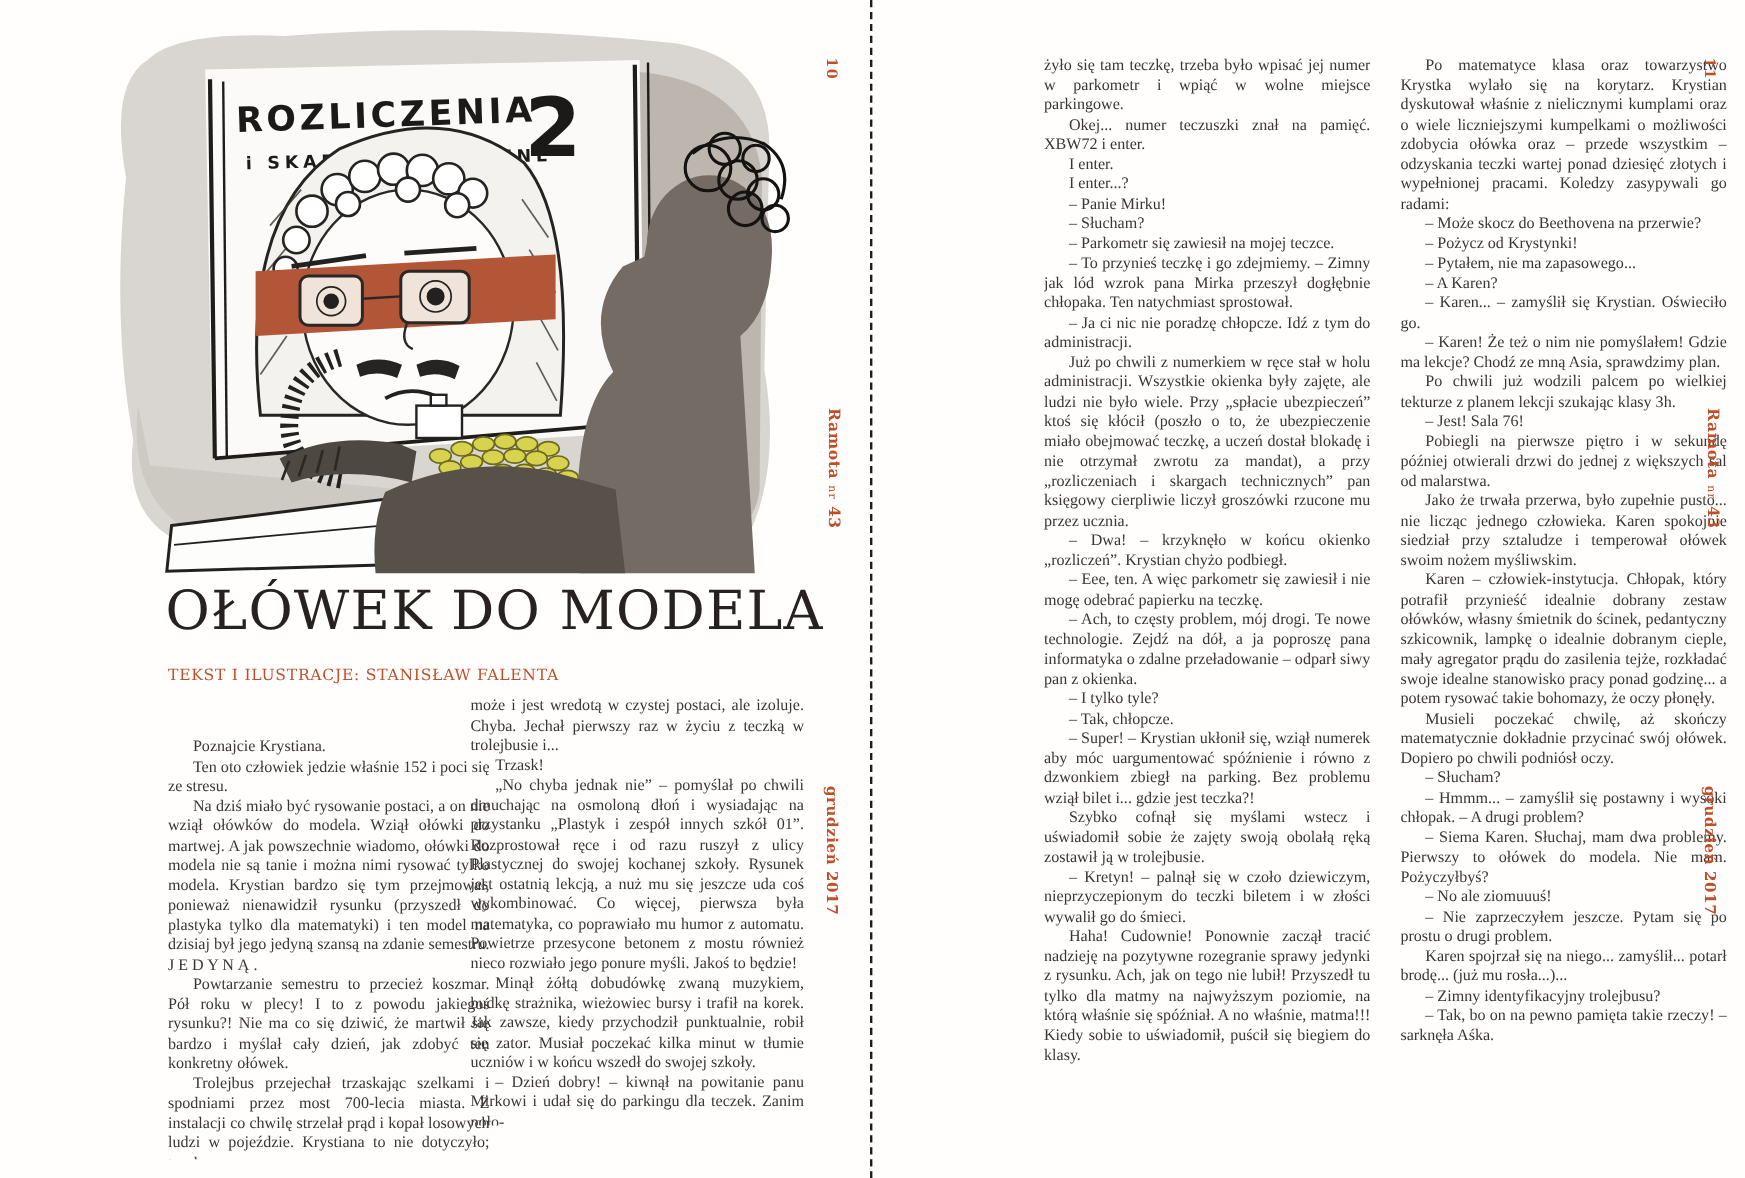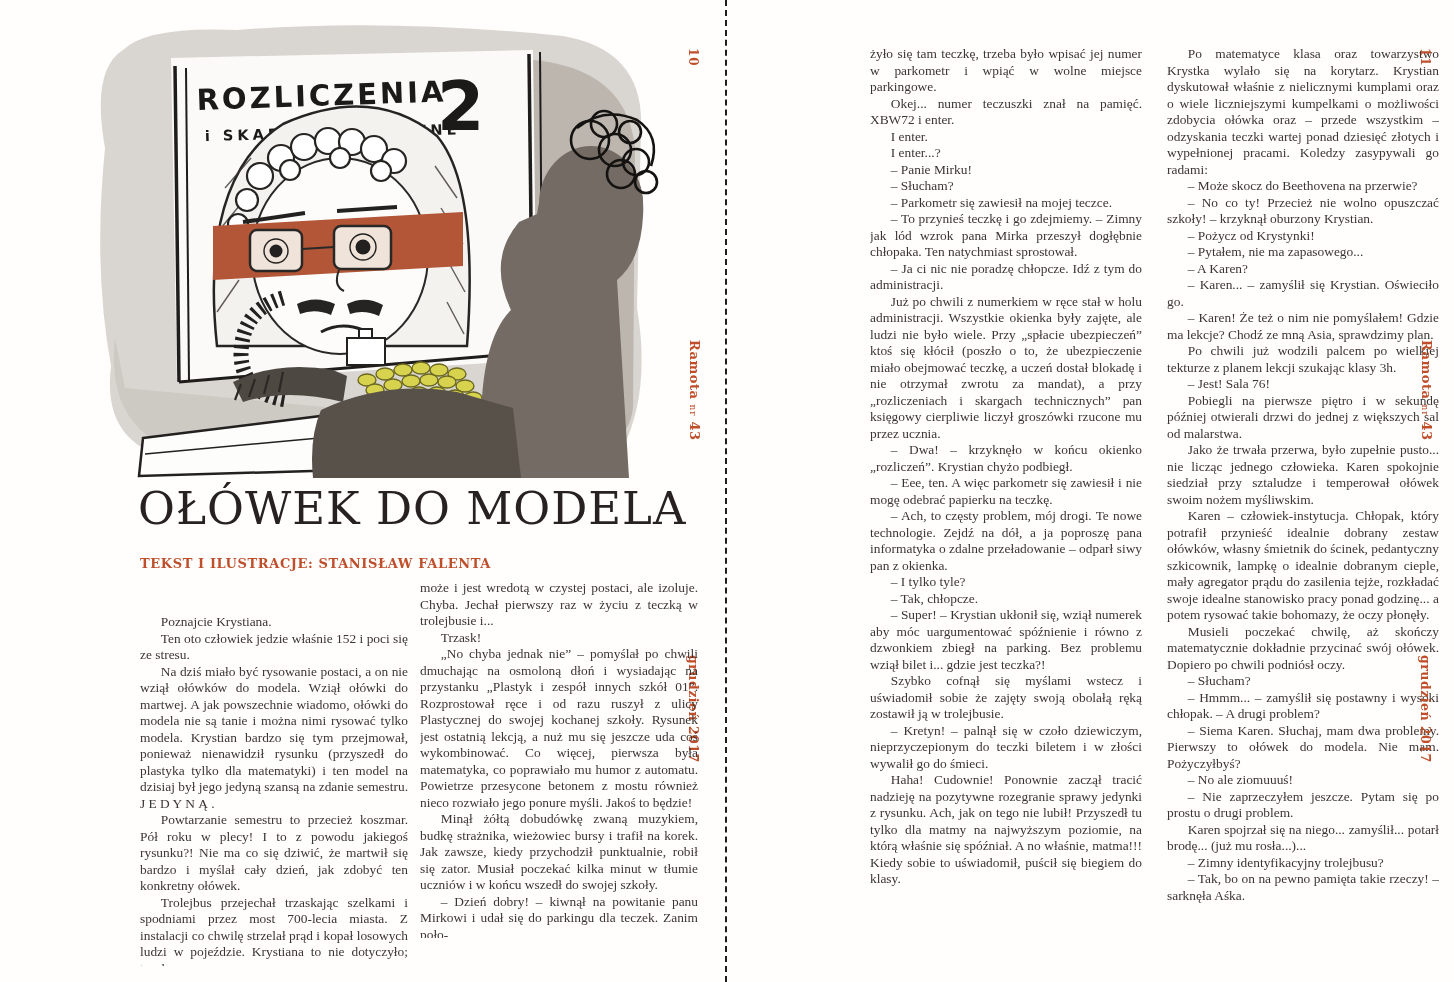--- a/index.html
+++ b/index.html
@@ -17,21 +17,21 @@
   .para{margin:0;text-indent:1.55em;}
   .para.noindent{text-indent:0;}
   
   #story-title{
     position:absolute;left:138px;top:482px;width:560px;
     font-family:"DejaVu Serif", serif;font-weight:400;font-size:45px;
     letter-spacing:1px;color:#272220;
   }
   #story-byline{
     position:absolute;left:140px;top:556px;
-    font-family:"DejaVu Serif", serif;font-weight:700;font-size:13px;
+    font-family:"DejaVu Serif", serif;font-weight:400;font-size:13px;
     letter-spacing:.6px;color:#bf4f2b;
   }
   
   .margin-label{
     position:absolute;white-space:nowrap;color:#bf4f2b;
     font-family:"DejaVu Serif", serif;font-weight:700;
     transform:rotate(90deg);transform-origin:top left;
   }
   .margin-label .nr-small{font-size:9px;font-weight:400;letter-spacing:1px;}
   .pnum{font-size:12px;letter-spacing:1px;}
@@ -172,21 +172,21 @@
   <h1 id="story-title" style="margin:0;">OŁÓWEK DO MODELA</h1>
   <div id="story-byline">TEKST I ILUSTRACJE: STANISŁAW FALENTA</div>
 
   <div class="col" style="left:140px;top:586px;width:268px;height:352px;margin-top:28px;">
       <p class="para">Poznajcie Krystiana.</p>
       <p class="para">Ten oto człowiek jedzie właśnie 152 i poci się ze stresu.</p>
       <p class="para">Na dziś miało być rysowanie postaci, a on nie wziął ołówków do modela. Wziął ołówki do martwej. A jak powszechnie wiadomo, ołówki do modela nie są tanie i można nimi rysować tylko modela. Krystian bardzo się tym przejmował, ponieważ nienawidził rysunku (przyszedł do plastyka tylko dla matematyki) i ten model na dzisiaj był jego jedyną szansą na zdanie semestru. J E D Y N Ą .</p>
       <p class="para">Powtarzanie semestru to przecież koszmar. Pół roku w plecy! I to z powodu jakiegoś rysunku?! Nie ma co się dziwić, że martwił się bardzo i myślał cały dzień, jak zdobyć ten konkretny ołówek.</p>
       <p class="para">Trolejbus przejechał trzaskając szelkami i spodniami przez most 700-lecia miasta. Z instalacji co chwilę strzelał prąd i kopał losowych ludzi w pojeździe. Krystiana to nie dotyczyło; teczka</p>
     </div>
-  <div class="col" style="left:420px;top:580px;width:278px;height:358px;">
+  <div class="col" style="left:392px;top:580px;width:278px;height:358px;">
       <p class="para noindent">może i jest wredotą w czystej postaci, ale izoluje. Chyba. Jechał pierwszy raz w życiu z teczką w trolejbusie i...</p>
       <p class="para">Trzask!</p>
       <p class="para">„No chyba jednak nie” – pomyślał po chwili dmuchając na osmoloną dłoń i wysiadając na przystanku „Plastyk i zespół innych szkół 01”. Rozprostował ręce i od razu ruszył z ulicy Plastycznej do swojej kochanej szkoły. Rysunek jest ostatnią lekcją, a nuż mu się jeszcze uda coś wykombinować. Co więcej, pierwsza była matematyka, co poprawiało mu humor z automatu. Powietrze przesycone betonem z mostu również nieco rozwiało jego ponure myśli. Jakoś to będzie!</p>
       <p class="para">Minął żółtą dobudówkę zwaną muzykiem, budkę strażnika, wieżowiec bursy i trafił na korek. Jak zawsze, kiedy przychodził punktualnie, robił się zator. Musiał poczekać kilka minut w tłumie uczniów i w końcu wszedł do swojej szkoły.</p>
       <p class="para">– Dzień dobry! – kiwnął na powitanie panu Mirkowi i udał się do parkingu dla teczek. Zanim poło-</p>
     </div>
 </div>
 
 <div class="fold"></div>
 
@@ -208,21 +208,20 @@
       <p class="para">– I tylko tyle?</p>
       <p class="para">– Tak, chłopcze.</p>
       <p class="para">– Super! – Krystian ukłonił się, wziął numerek aby móc uargumentować spóźnienie i równo z dzwonkiem zbiegł na parking. Bez problemu wziął bilet i... gdzie jest teczka?!</p>
       <p class="para">Szybko cofnął się myślami wstecz i uświadomił sobie że zajęty swoją obolałą ręką zostawił ją w trolejbusie.</p>
       <p class="para">– Kretyn! – palnął się w czoło dziewiczym, nieprzyczepionym do teczki biletem i w złości wywalił go do śmieci.</p>
       <p class="para">Haha! Cudownie! Ponownie zaczął tracić nadzieję na pozytywne rozegranie sprawy jedynki z rysunku. Ach, jak on tego nie lubił! Przyszedł tu tylko dla matmy na najwyższym poziomie, na którą właśnie się spóźniał. A no właśnie, matma!!! Kiedy sobie to uświadomił, puścił się biegiem do klasy.</p>
     </div>
   <div class="col" style="left:439px;top:46px;width:272px;height:892px;">
       <p class="para">Po matematyce klasa oraz towarzystwo Krystka wylało się na korytarz. Krystian dyskutował właśnie z nielicznymi kumplami oraz o wiele liczniejszymi kumpelkami o możliwości zdobycia ołówka oraz – przede wszystkim – odzyskania teczki wartej ponad dziesięć złotych i wypełnionej pracami. Koledzy zasypywali go radami:</p>
       <p class="para">– Może skocz do Beethovena na przerwie?</p>
-      <p class="para">– No co ty! Przecież nie wolno opuszczać szkoły! – krzyknął oburzony Krystian.</p>
       <p class="para">– Pożycz od Krystynki!</p>
       <p class="para">– Pytałem, nie ma zapasowego...</p>
       <p class="para">– A Karen?</p>
       <p class="para">– Karen... – zamyślił się Krystian. Oświeciło go.</p>
       <p class="para">– Karen! Że też o nim nie pomyślałem! Gdzie ma lekcje? Chodź ze mną Asia, sprawdzimy plan.</p>
       <p class="para">Po chwili już wodzili palcem po wielkiej tekturze z planem lekcji szukając klasy 3h.</p>
       <p class="para">– Jest! Sala 76!</p>
       <p class="para">Pobiegli na pierwsze piętro i w sekundę później otwierali drzwi do jednej z większych sal od malarstwa.</p>
       <p class="para">Jako że trwała przerwa, było zupełnie pusto... nie licząc jednego człowieka. Karen spokojnie siedział przy sztaludze i temperował ołówek swoim nożem myśliwskim.</p>
       <p class="para">Karen – człowiek-instytucja. Chłopak, który potrafił przynieść idealnie dobrany zestaw ołówków, własny śmietnik do ścinek, pedantyczny szkicownik, lampkę o idealnie dobranym cieple, mały agregator prądu do zasilenia tejże, rozkładać swoje idealne stanowisko pracy ponad godzinę... a potem rysować takie bohomazy, że oczy płonęły.</p>

